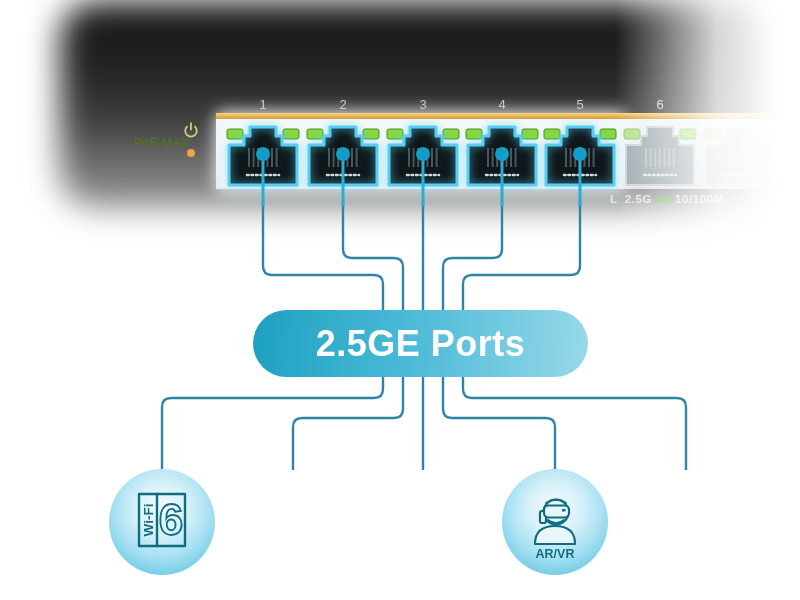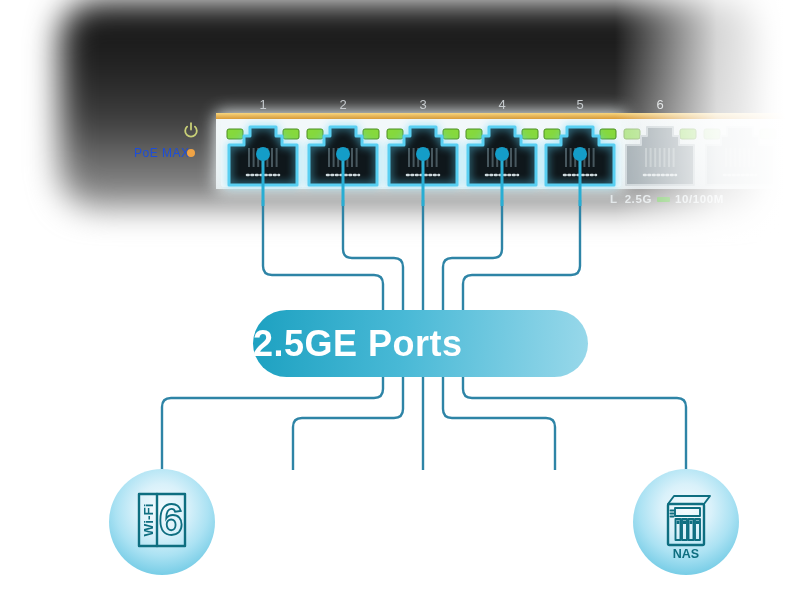--- a/index.html
+++ b/index.html
@@ -32,37 +32,37 @@
   .port--dim .outline{stroke:#c3ccd0;stroke-width:2;filter:none;}
   .port--dim .pins{stroke:#aab4b8;}
   .port--dim .dots{stroke:#e2e8ea;}
   .port--dim .led{fill:#9bdf62;stroke:#7aa94f;}
   svg.port--sliver{opacity:.3;}
   .legend{position:absolute;left:610px;top:193px;z-index:3;display:flex;align-items:center;
     font-size:11.5px;letter-spacing:.6px;color:#e3e8ea;font-weight:bold;white-space:nowrap;}
   .legend .sp{margin-left:7px;}
   .legend .led-chip{display:inline-block;width:13px;height:5px;background:#7cc768;
     border-radius:1px;margin:0 5px;}
-  .poe-label{position:absolute;left:134px;top:146px;z-index:3;font-size:12px;
-    color:#1d4ed8;letter-spacing:.5px;}
+  .poe-label{position:absolute;left:134px;top:136px;z-index:3;font-size:12px;
+    color:#4d7c0f;letter-spacing:.5px;}
   .poe-dot{position:absolute;left:187px;top:149px;width:8px;height:8px;border-radius:50%;
     background:#f0a345;z-index:3;}
   .pwr{position:absolute;left:183px;top:122px;z-index:3;}
   .fade-right{position:absolute;left:615px;top:0;width:185px;height:242px;z-index:4;
     background:linear-gradient(90deg,rgba(255,255,255,0),rgba(255,255,255,.82) 55%,#fff 92%);}
 
   
   svg.wires{position:absolute;inset:0;z-index:5;pointer-events:none;}
   .wire{fill:none;stroke:#2e84a6;stroke-width:2.4;}
   .wire-bright{fill:none;stroke:#28aed4;stroke-width:3;}
   .wire-dot{fill:#149dc8;}
 
   
   .pill{position:absolute;left:253px;top:310px;width:335px;height:67px;border-radius:34px;
-    z-index:6;display:flex;align-items:center;justify-content:flex-start;
+    z-index:6;display:flex;align-items:center;justify-content:center;
     background:linear-gradient(93deg,#1da1c1 0%,#49b9d6 45%,#98d8ea 100%);}
   .pill span{color:#fff;font-size:36px;font-weight:bold;letter-spacing:.5px;}
 
   
   .bubble{position:absolute;top:469px;width:106px;height:106px;border-radius:50%;z-index:6;
     background:radial-gradient(circle at 50% 38%,#f4fbfe 0%,#d9f1fa 30%,#abe2f3 55%,
                #6ec9e4 82%,#5dbfdb 91%,#83d1e7 100%);}
   .bubble svg{position:absolute;inset:0;overflow:visible;}
   .ic{stroke:#0e6e80;fill:none;stroke-width:2.4;stroke-linejoin:round;stroke-linecap:round;}
   .ic-thin{stroke:#0e6e80;fill:none;stroke-width:1.9;stroke-linejoin:round;stroke-linecap:round;}
@@ -195,36 +195,27 @@
     <svg viewBox="0 0 106 106">
       <rect class="ic" x="30" y="25" width="46" height="52"></rect>
       <line class="ic" x1="48" y1="25" x2="48" y2="77"></line>
       <text class="solid" x="39" y="56" font-size="13.5" text-anchor="middle" transform="rotate(-90 39 51)">Wi-Fi</text>
       <text class="hollow" x="62" y="66" font-size="44" text-anchor="middle">6</text>
     </svg>
   </div>
 
 
 
-
-  <div class="bubble" style="left:633px">
+  <div class="bubble" style="left:502px">
     <svg viewBox="0 0 106 106">
-      <path class="ic-thin" d="M35 35 L41 27 H77 L71 35 Z"></path>
-      <rect class="ic" x="35" y="35" width="36" height="41" rx="1.5"></rect>
-      <rect class="ic-thin" x="42" y="39" width="25" height="8"></rect>
-      <path class="ic-thin" stroke-width="1.5" d="M37.5 41.5 H40.5 M37.5 44.5 H40.5 M37.5 47.5 H40.5"></path>
-      <g class="ic-thin" stroke-width="1.7">
-        <rect x="42.5" y="50" width="5" height="21"></rect>
-          <rect x="49" y="50" width="5" height="21"></rect>
-        <rect x="55.5" y="50" width="5" height="21"></rect>
-          <rect x="62" y="50" width="5" height="21"></rect>
-      </g>
-      <g class="ic-fill">
-        <rect x="43.5" y="51.5" width="3" height="3.5"></rect>
-          <rect x="50" y="51.5" width="3" height="3.5"></rect>
-        <rect x="56.5" y="51.5" width="3" height="3.5"></rect>
-          <rect x="63" y="51.5" width="3" height="3.5"></rect>
-      </g>
-      <text class="solid" x="53" y="89" font-size="12.5" text-anchor="middle">NAS</text>
+      <path class="ic-mask" d="M33 75 Q33 57 53 57 Q73 57 73 75 Z"></path>
+      <circle class="ic-mask" cx="54" cy="43" r="12.5"></circle>
+      <path class="ic-thin" d="M44 34 Q54 27.5 64 34"></path>
+      <rect class="ic-mask" x="38" y="42" width="6" height="12" rx="2" stroke-width="1.9"></rect>
+      <rect class="ic-mask" x="42" y="36.5" width="25" height="12" rx="4.5"></rect>
+      <rect class="ic-fill" x="60" y="40" width="3.5" height="2.5"></rect>
+      <path class="ic-thin" d="M46 51 Q54 57 62 51"></path>
+      <text class="solid" x="53" y="89" font-size="12.5" text-anchor="middle">AR/VR</text>
     </svg>
   </div>
 
+
 </div>
 
 </body></html>

